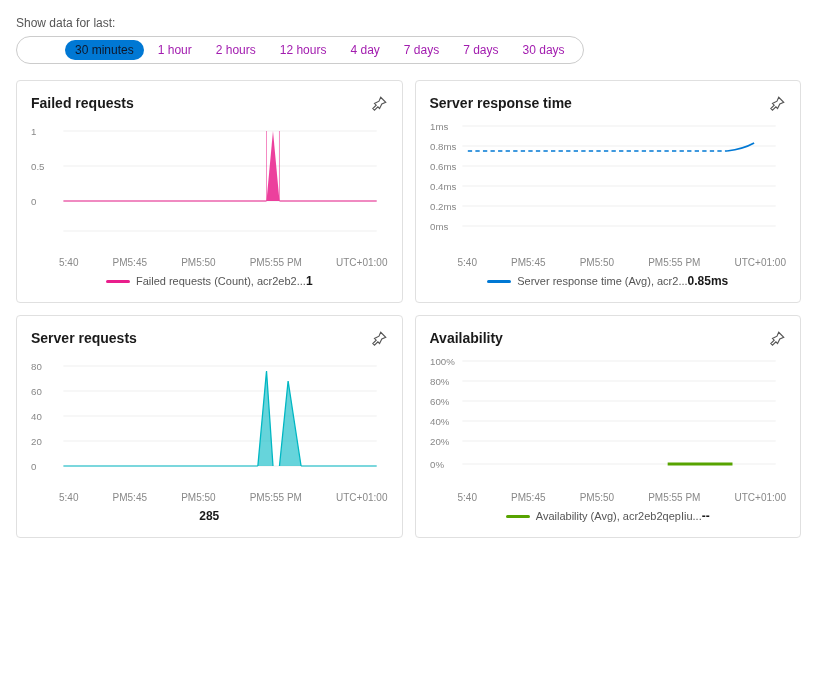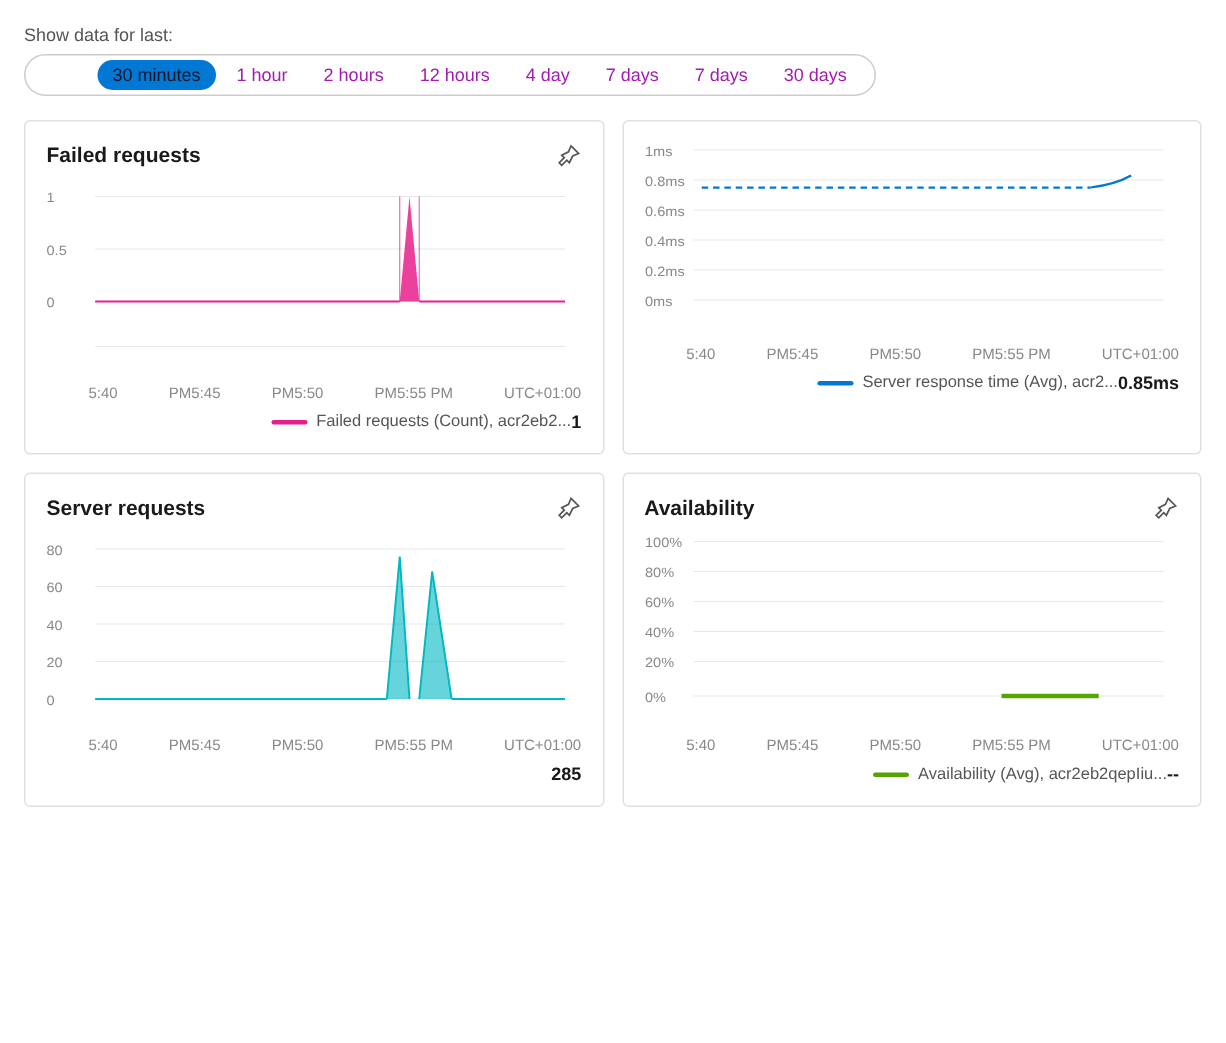--- a/index.html
+++ b/index.html
@@ -74,21 +74,21 @@
       height: 130px;
       margin-bottom: 6px;
     }
     .chart-svg {
       width: 100%;
       height: 100%;
     }
     .chart-footer {
       display: flex;
       align-items: center;
-      justify-content: flex-end;
+      justify-content: center;
       margin-top: 6px;
       font-size: 11px;
       color: #555;
     }
     .legend-item {
       display: flex;
       align-items: center;
       gap: 6px;
     }
     .legend-line {
@@ -169,20 +169,26 @@
     <div class="chart-footer">
       <div class="legend-item">
         <div class="legend-line" style="background:#e91e8c;"></div>
         <span class="legend-label">Failed requests (Count), acr2eb2...</span>
       </div>
       <span class="legend-value">1</span>
     </div>
   </div>
 
   <div class="chart-card">
+    <div class="card-header">
+      <span class="card-title">Server response time</span>
+      <svg class="pin-icon" viewBox="0 0 16 16" fill="none">
+        <path d="M9.5 2L14 6.5L10.5 8L8.5 12L7 10.5L4 13.5L2.5 12L5.5 9L4 7.5L8 5.5L9.5 2Z" stroke="#555" stroke-width="1" fill="none"></path>
+      </svg>
+    </div>
     <div class="chart-area">
       <svg class="chart-svg" viewBox="0 0 330 130" preserveAspectRatio="none">
 
         <line x1="30" y1="5" x2="320" y2="5" stroke="#e0e0e0" stroke-width="0.5"></line>
         <line x1="30" y1="25" x2="320" y2="25" stroke="#e0e0e0" stroke-width="0.5"></line>
         <line x1="30" y1="45" x2="320" y2="45" stroke="#e0e0e0" stroke-width="0.5"></line>
         <line x1="30" y1="65" x2="320" y2="65" stroke="#e0e0e0" stroke-width="0.5"></line>
         <line x1="30" y1="85" x2="320" y2="85" stroke="#e0e0e0" stroke-width="0.5"></line>
         <line x1="30" y1="105" x2="320" y2="105" stroke="#e0e0e0" stroke-width="0.5"></line>
 

